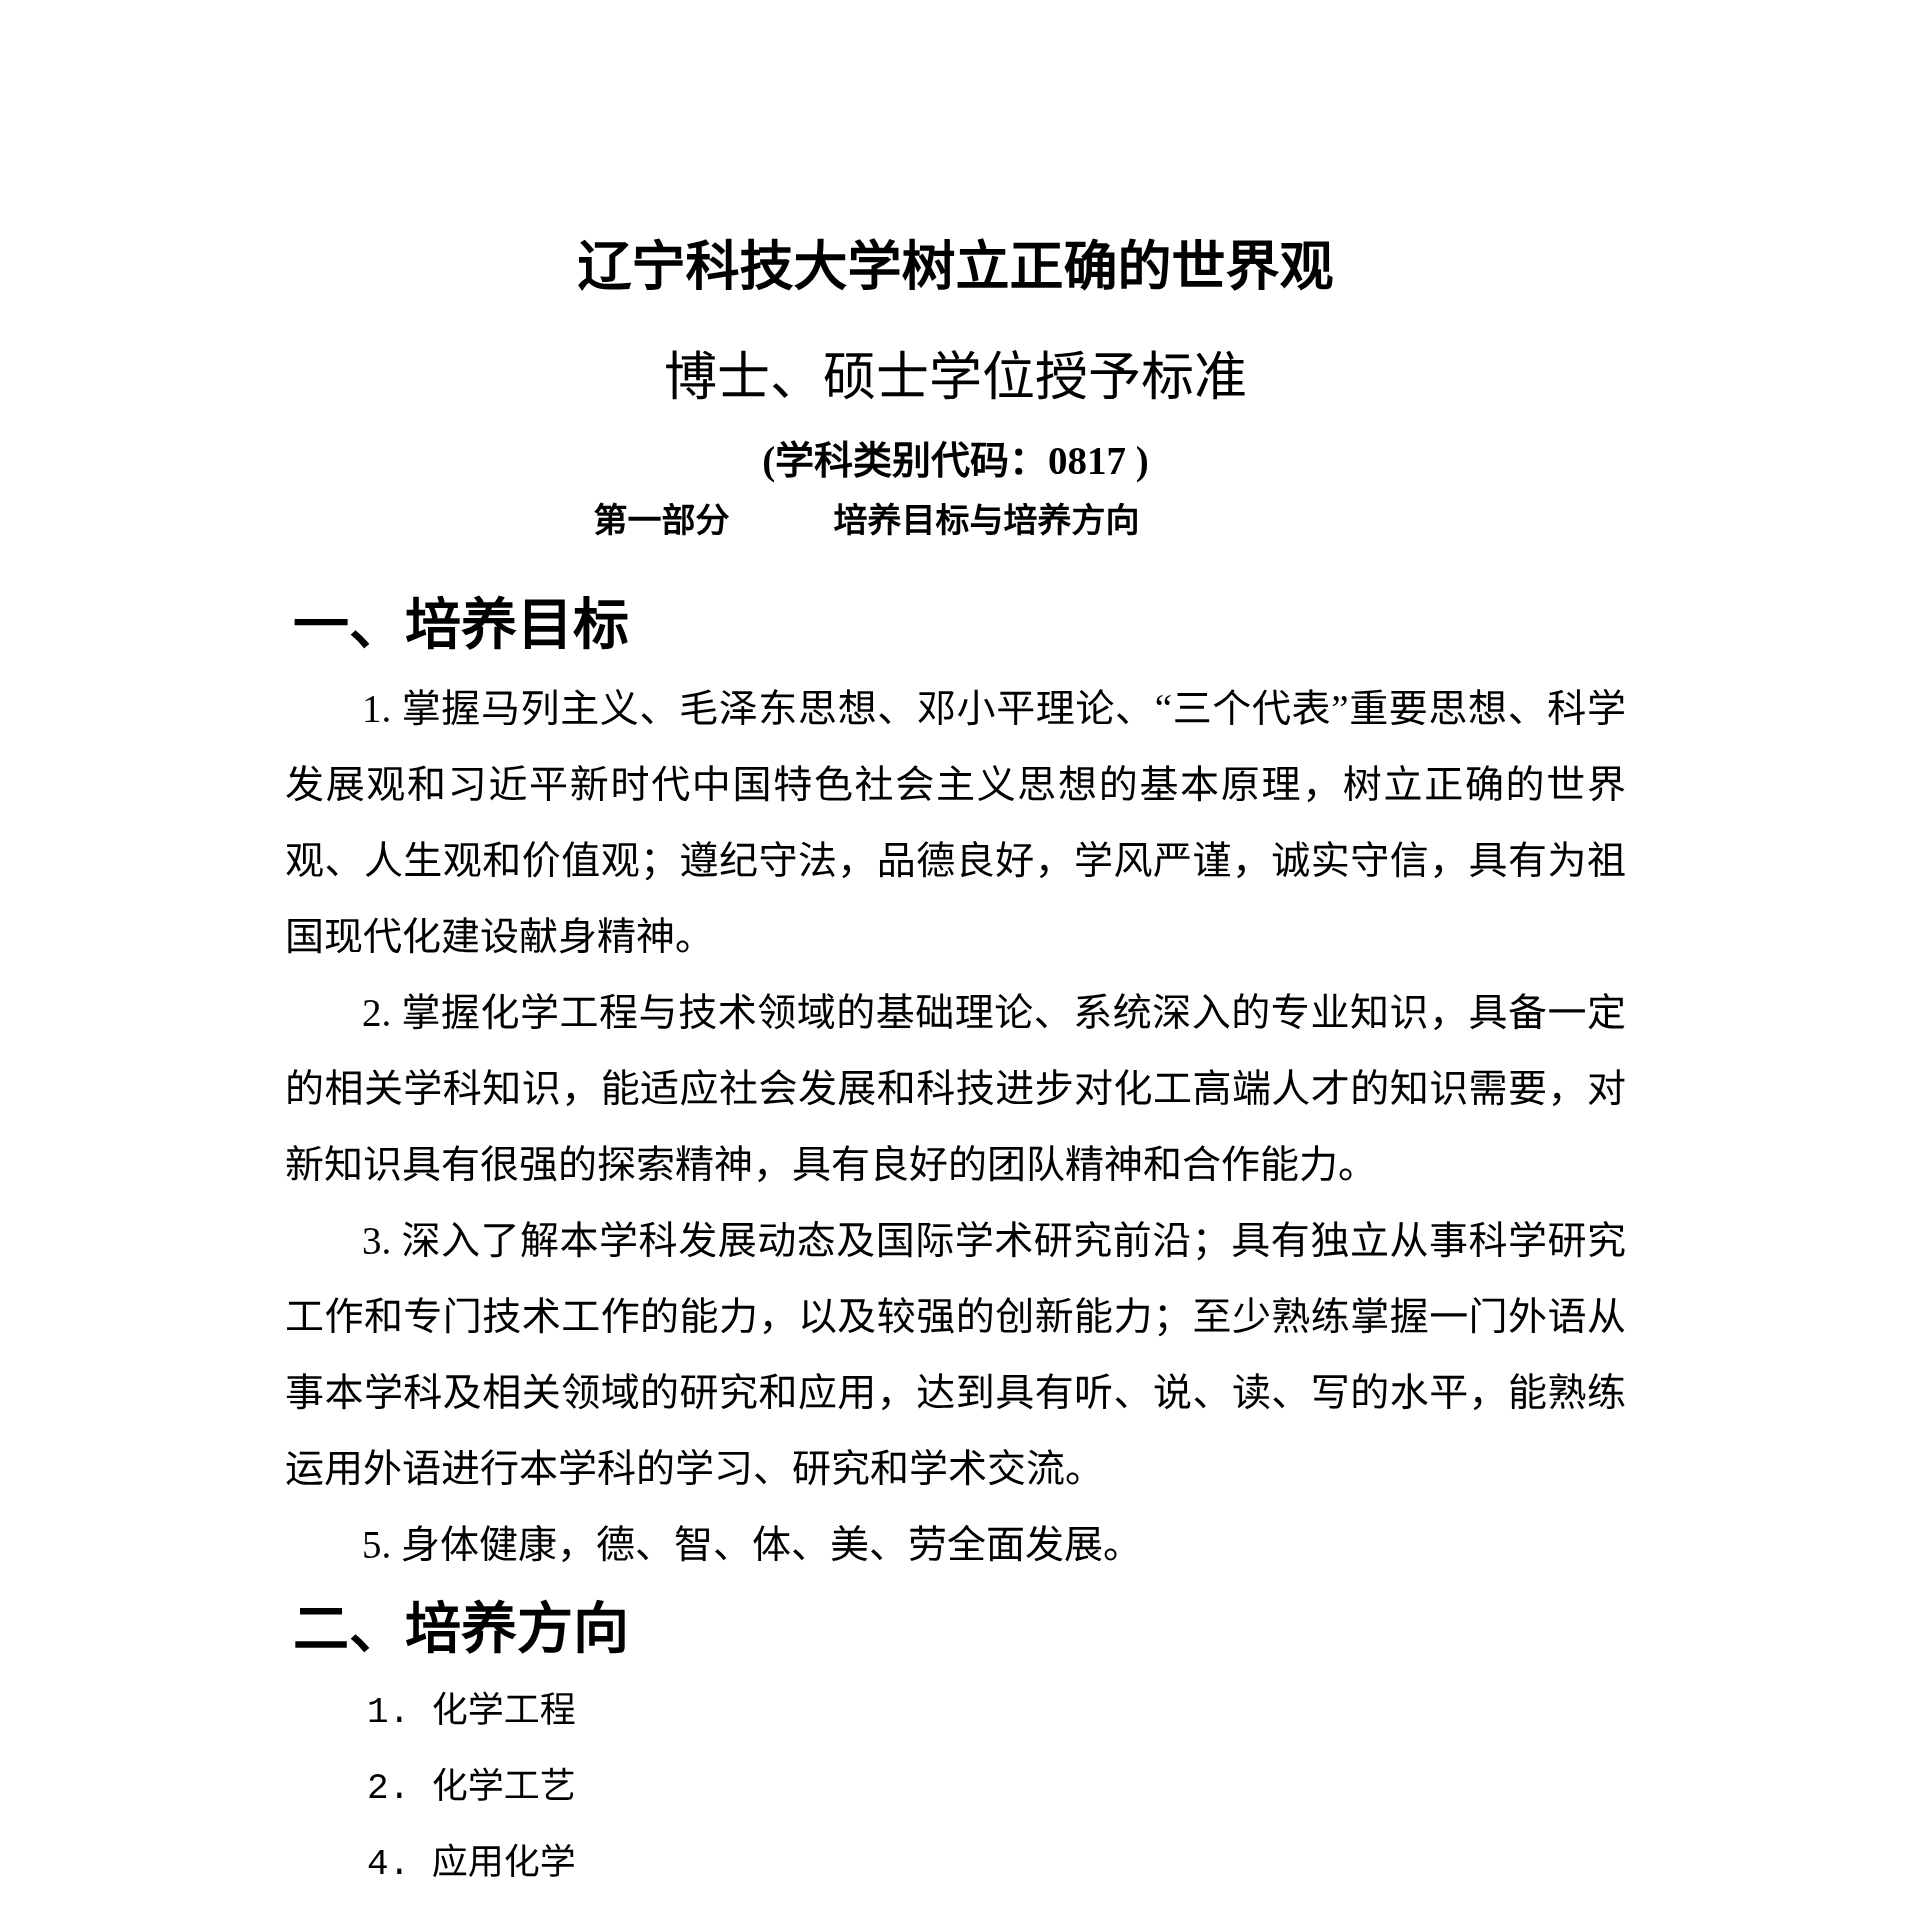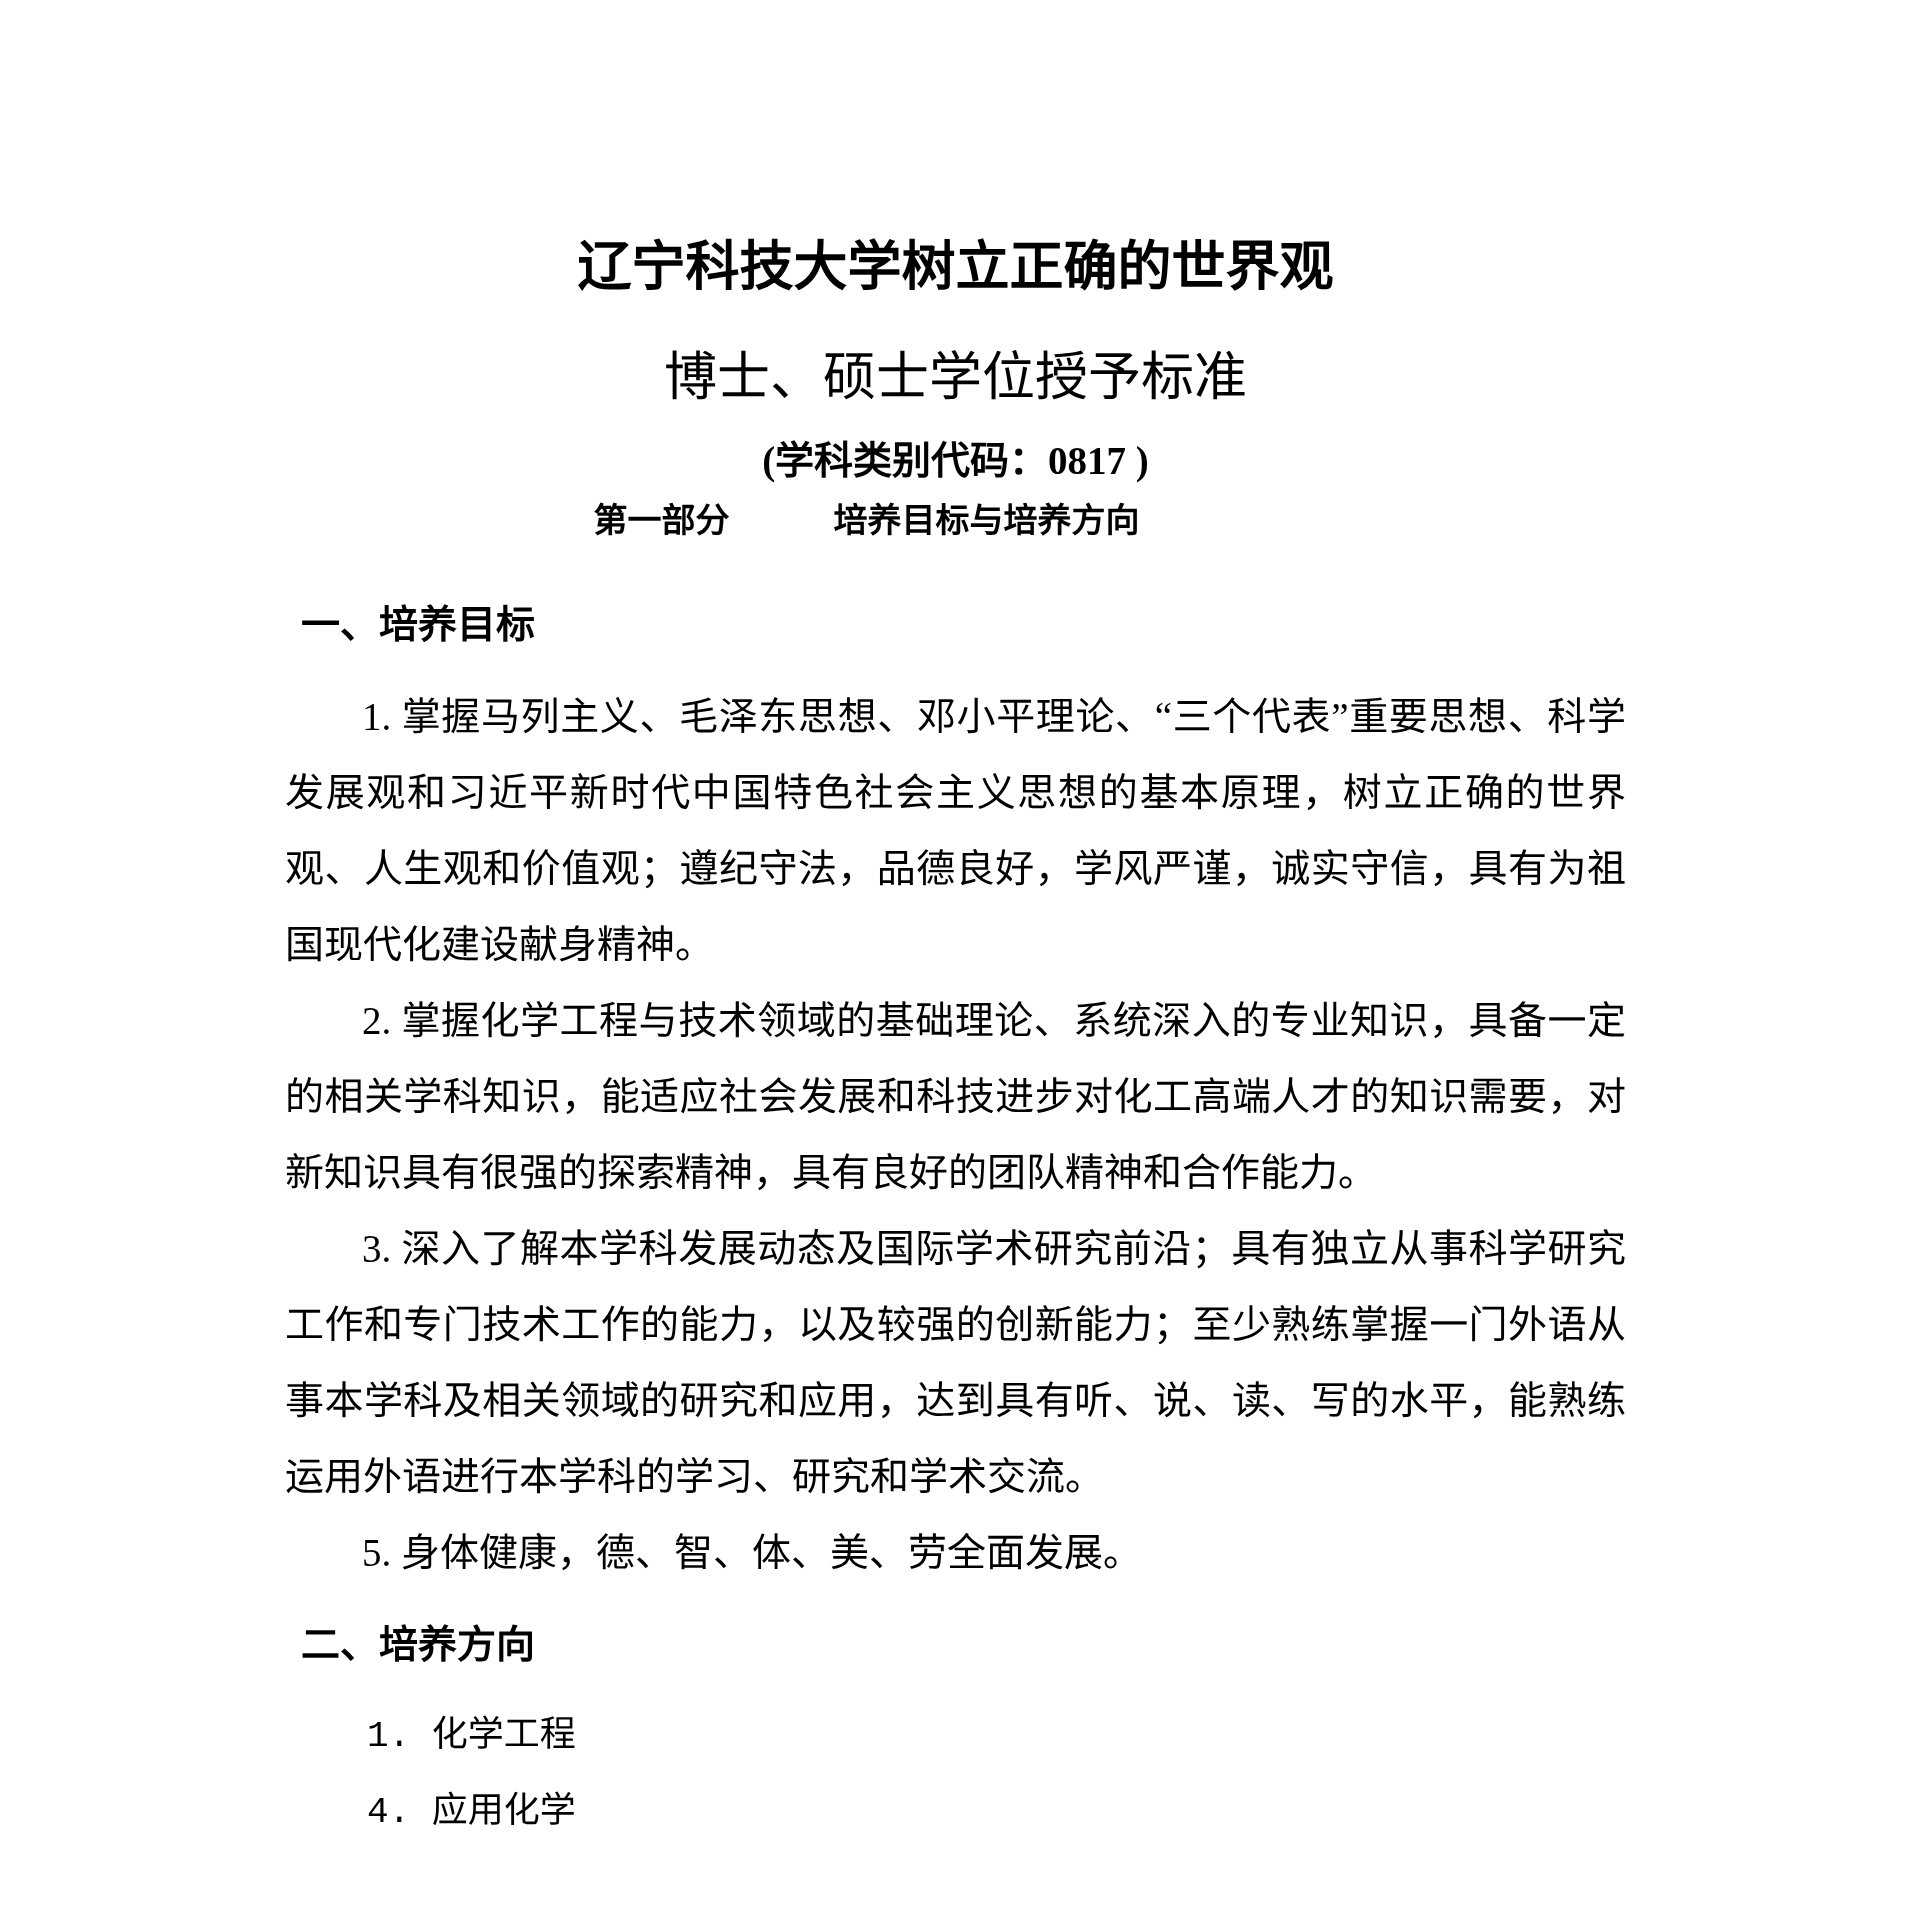--- a/index.html
+++ b/index.html
@@ -45,22 +45,22 @@
     font-size: 34px;
     line-height: 65px;
     font-weight: bold;
     text-align: center;
     font-family: Liberation Mono, monospace;
     transform: translateX(-89px);
     white-space: nowrap;
   }
   .heading-gap { display: inline-block; width: 104px; }
   .sec-heading {
-    margin: 16px;
-    font-size: 39px;
+    margin: 8px;
+    font-size: 56px;
     line-height: 76px;
     font-weight: bold;
     font-family: "Liberation Sans", "DejaVu Sans", sans-serif;
   }
   .sec-heading.first { margin-top: 31px; }
   .body-par {
     margin: 0;
     font-size: 39px;
     line-height: 76px;
     text-align: justify;
@@ -96,18 +96,19 @@
   <p class="body-par">2. 掌握化学工程与技术领域的基础理论、系统深入的专业知识，具备一定的相关学科知识，能适应社会发展和科技进步对化工高端人才的知识需要，对新知识具有很强的探索精神，具有良好的团队精神和合作能力。</p>
 
   <p class="body-par">3. 深入了解本学科发展动态及国际学术研究前沿；具有独立从事科学研究工作和专门技术工作的能力，以及较强的创新能力；至少熟练掌握一门外语从事本学科及相关领域的研究和应用，达到具有听、说、读、写的水平，能熟练运用外语进行本学科的学习、研究和学术交流。</p>
 
   <p class="body-par">5. 身体健康，德、智、体、美、劳全面发展。</p>
 
   <h4 class="sec-heading">二、培养方向</h4>
 
   <ul class="dir-list">
     <li class="dir-item">1. 化学工程</li>
+    <li class="dir-item">2. 化学工艺</li>
     <li class="dir-item">4. 应用化学</li>
 
   </ul>
 
 </div>
 
 
 </body></html>

